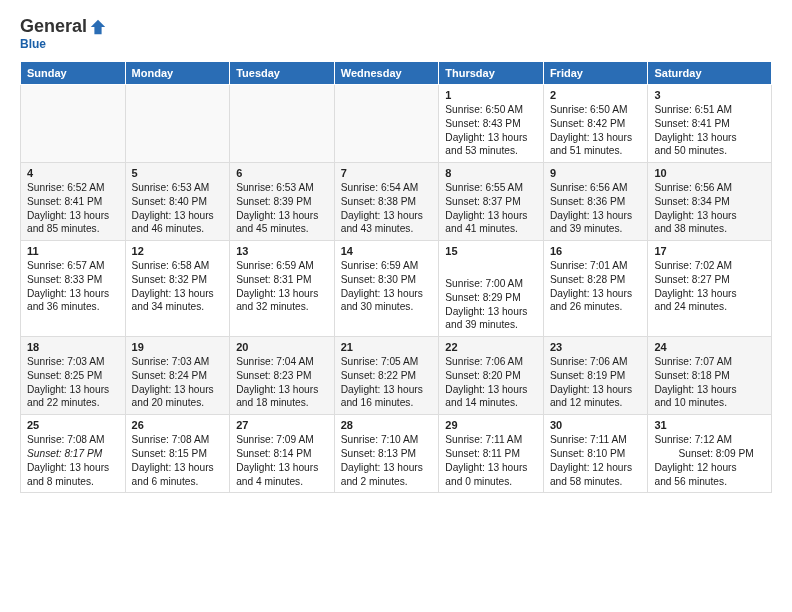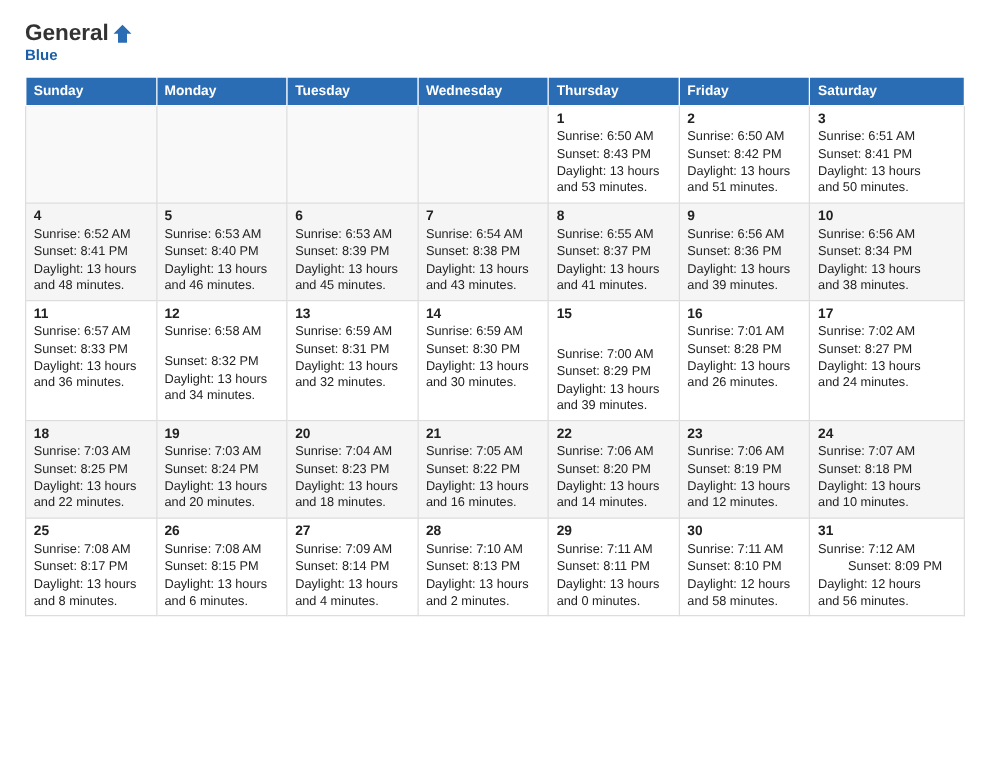--- a/index.html
+++ b/index.html
@@ -148,21 +148,21 @@
             <span style="display: block; line-height: 1.35;">Daylight: 13 hours</span>
             <span style="display: block; line-height: 1.35;">and 50 minutes.</span>
           </td>
         </tr>
         <tr>
           <td>
             <span class="day-num">4</span>
             <span style="display: block; line-height: 1.35;">Sunrise: 6:52 AM</span>
             <span style="display: block; line-height: 1.35;">Sunset: 8:41 PM</span>
             <span style="display: block; line-height: 1.35;">Daylight: 13 hours</span>
-            <span style="display: block; line-height: 1.35;">and 48 minutes.</span>
+            <span style="display: block; line-height: 1.35;">and 85 minutes.</span>
           </td>
           <td>
             <span class="day-num">5</span>
             <span style="display: block; line-height: 1.35;">Sunrise: 6:53 AM</span>
             <span style="display: block; line-height: 1.35;">Sunset: 8:40 PM</span>
             <span style="display: block; line-height: 1.35;">Daylight: 13 hours</span>
             <span style="display: block; line-height: 1.35;">and 46 minutes.</span>
           </td>
           <td>
             <span class="day-num">6</span>
@@ -204,21 +204,21 @@
           <td>
             <span class="day-num">11</span>
             <span style="display: block; line-height: 1.35;">Sunrise: 6:57 AM</span>
             <span style="display: block; line-height: 1.35;">Sunset: 8:33 PM</span>
             <span style="display: block; line-height: 1.35;">Daylight: 13 hours</span>
             <span style="display: block; line-height: 1.35;">and 36 minutes.</span>
           </td>
           <td>
             <span class="day-num">12</span>
             <span style="display: block; line-height: 1.35;">Sunrise: 6:58 AM</span>
-            <span style="display: block; line-height: 1.35; margin-top: 10px;">Sunset: 8:32 PM</span>
+            <span style="display: block; line-height: 1.35;">Sunset: 8:32 PM</span>
             <span style="display: block; line-height: 1.35;">Daylight: 13 hours</span>
             <span style="display: block; line-height: 1.35;">and 34 minutes.</span>
           </td>
           <td>
             <span class="day-num">13</span>
             <span style="display: block; line-height: 1.35;">Sunrise: 6:59 AM</span>
             <span style="display: block; line-height: 1.35;">Sunset: 8:31 PM</span>
             <span style="display: block; line-height: 1.35;">Daylight: 13 hours</span>
             <span style="display: block; line-height: 1.35;">and 32 minutes.</span>
           </td>
@@ -299,21 +299,21 @@
             <span style="display: block; line-height: 1.35;">Sunrise: 7:07 AM</span>
             <span style="display: block; line-height: 1.35;">Sunset: 8:18 PM</span>
             <span style="display: block; line-height: 1.35;">Daylight: 13 hours</span>
             <span style="display: block; line-height: 1.35;">and 10 minutes.</span>
           </td>
         </tr>
         <tr>
           <td>
             <span class="day-num">25</span>
             <span style="display: block; line-height: 1.35;">Sunrise: 7:08 AM</span>
-            <span style="display: block; line-height: 1.35;">Sunset: 8:17 PM</span>
+            <span style="display: block; line-height: 1.35; font-style: italic;">Sunset: 8:17 PM</span>
             <span style="display: block; line-height: 1.35;">Daylight: 13 hours</span>
             <span style="display: block; line-height: 1.35;">and 8 minutes.</span>
           </td>
           <td>
             <span class="day-num">26</span>
             <span style="display: block; line-height: 1.35;">Sunrise: 7:08 AM</span>
             <span style="display: block; line-height: 1.35;">Sunset: 8:15 PM</span>
             <span style="display: block; line-height: 1.35;">Daylight: 13 hours</span>
             <span style="display: block; line-height: 1.35;">and 6 minutes.</span>
           </td>

